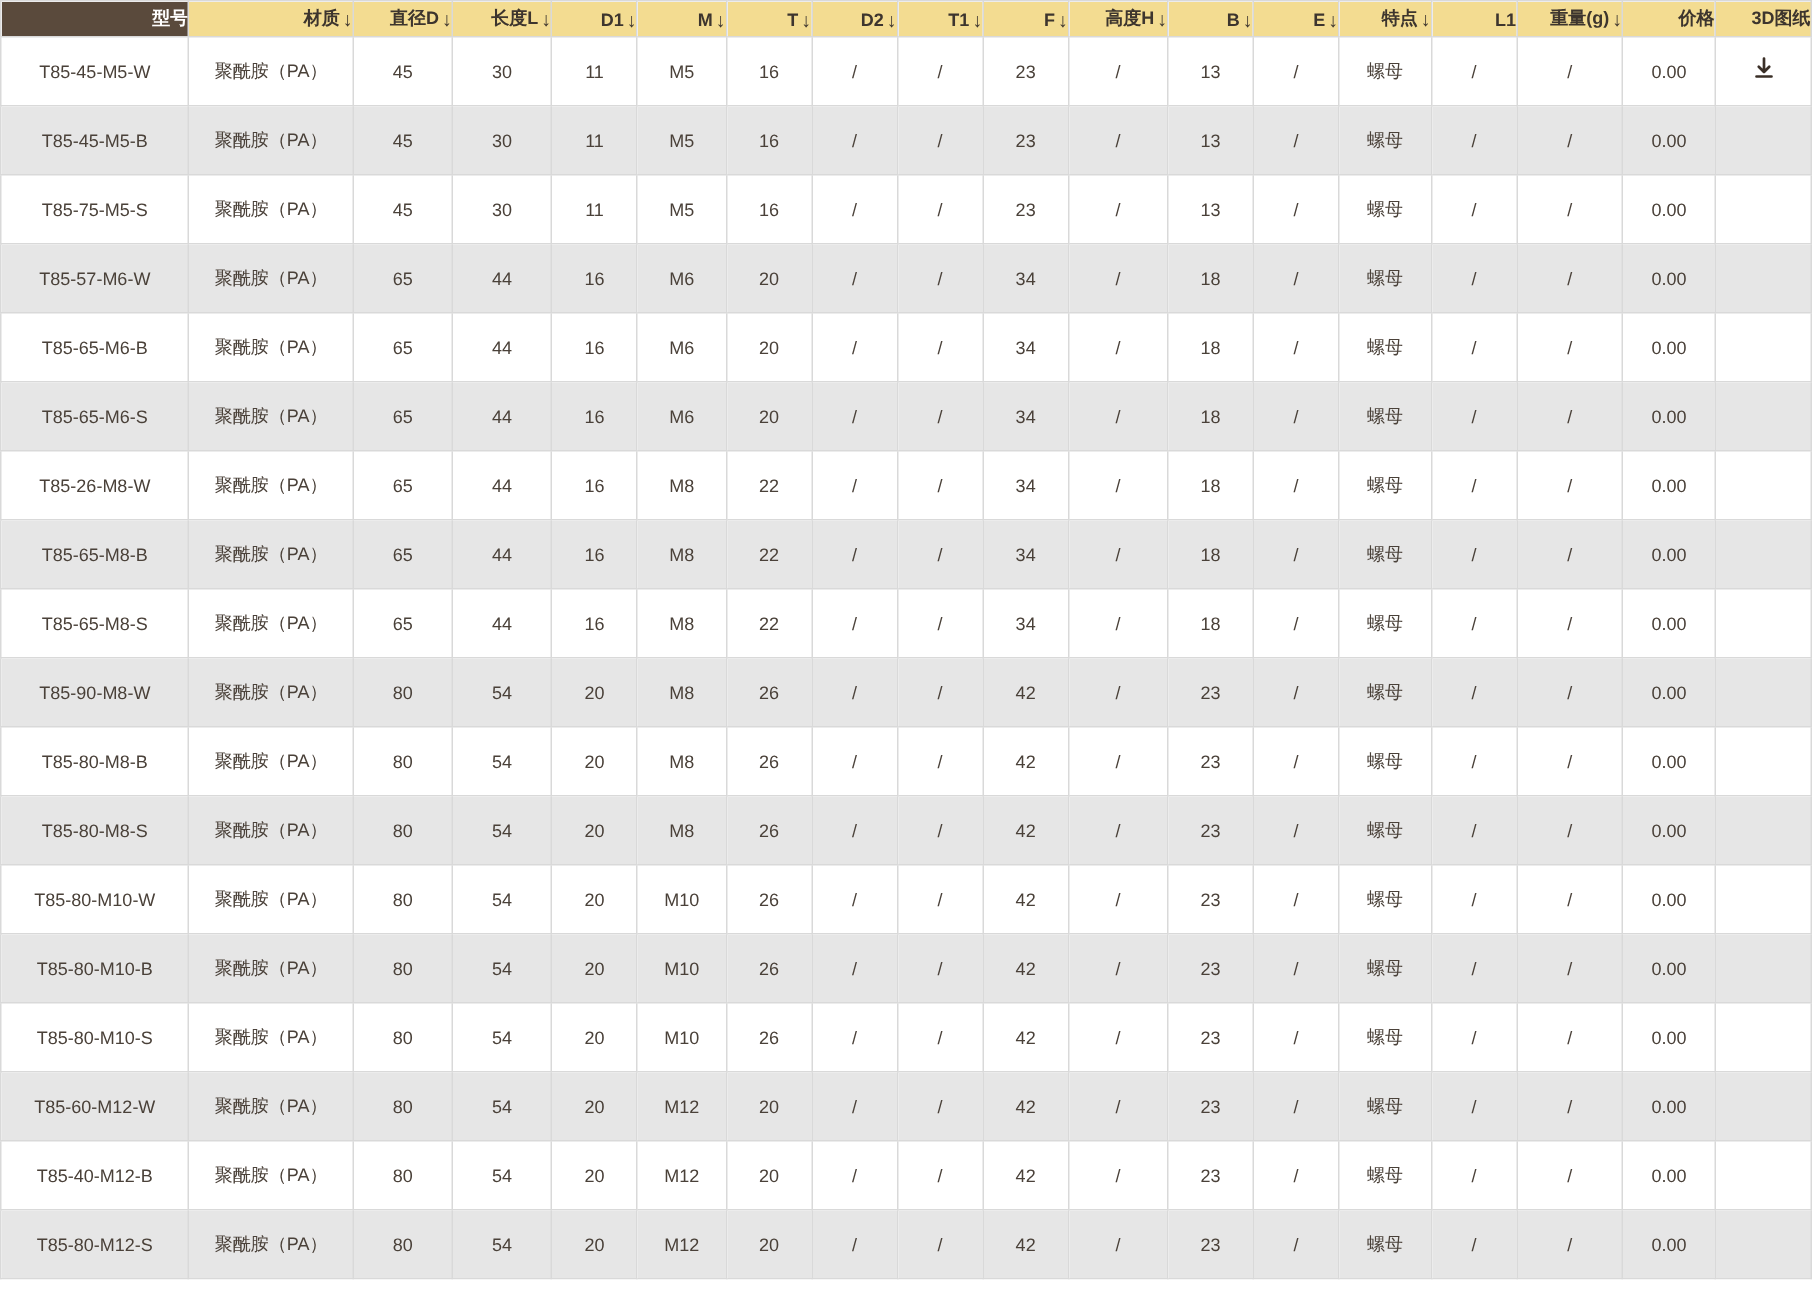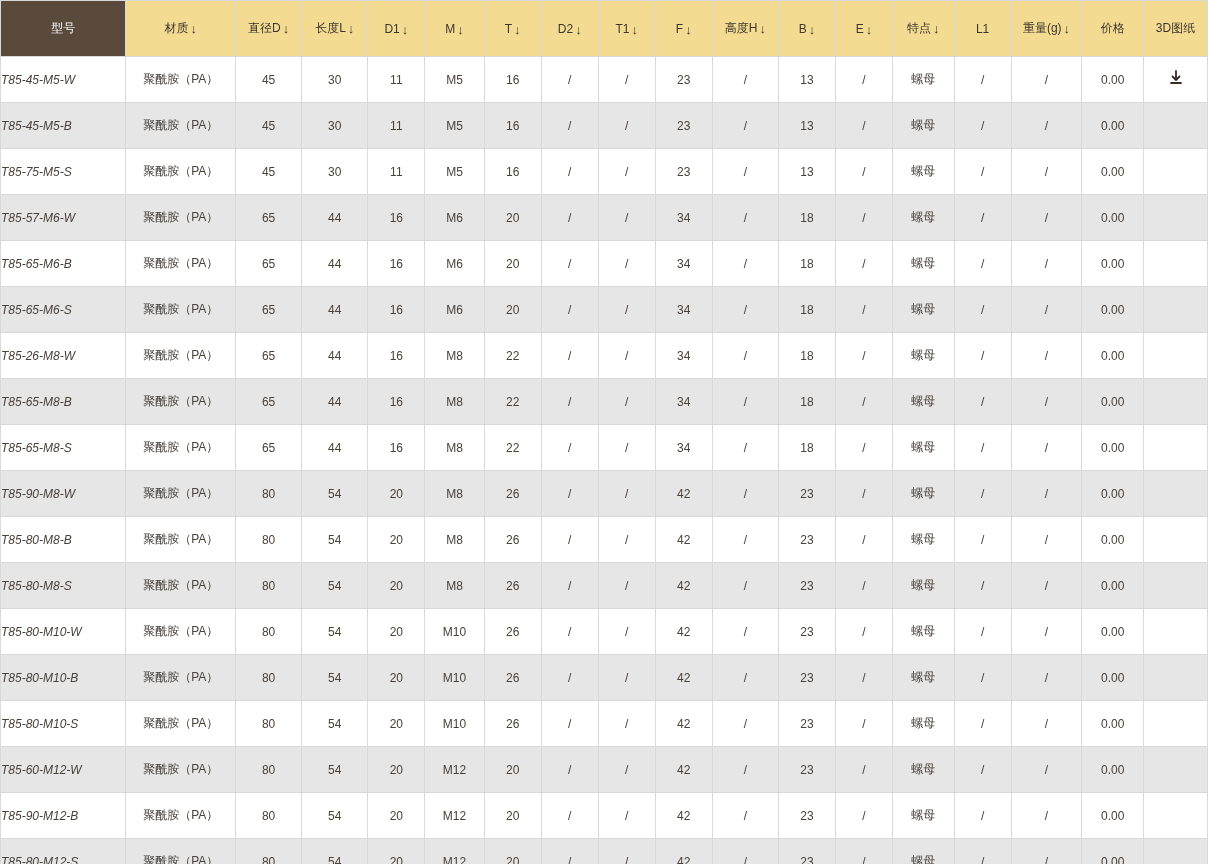--- a/index.html
+++ b/index.html
@@ -22,40 +22,40 @@
     font-size: 12px;
     color: #4a4139;
     padding: 0;
     height: 46px;
     overflow: hidden;
     white-space: nowrap;
   }
   th {
     background: #f3dc91;
     color: #3d352e;
-    font-weight: 400;
-    height: 56px;
+    font-weight: 700;
+    height: 24px;
     cursor: pointer;
     user-select: none;
+    text-align: right;
   }
   th.model {
     background: #5a4a3c;
     color: #fff;
     cursor: default;
   }
   tbody tr:nth-child(even) td {
     background: #e6e6e6;
   }
   tbody tr:nth-child(odd) td {
     background: #fff;
   }
   td.model-cell {
-    text-align: left;
+    text-align: center;
     padding-left: 0;
-    font-style: italic;
   }
   .sort-arrow {
     display: inline-block;
     margin-left: 2px;
     font-size: 13px;
     line-height: 1;
     vertical-align: -1px;
   }
   .dl-icon {
     display: inline-block;
@@ -446,21 +446,21 @@
         <td><span>/</span></td>
         <td><span>23</span></td>
         <td><span>/</span></td>
         <td><span>螺母</span></td>
         <td><span>/</span></td>
         <td><span>/</span></td>
         <td><span>0.00</span></td>
         <td></td>
       </tr>
       <tr>
-        <td class="model-cell"><span>T85-90-M12-B</span></td>
+        <td class="model-cell"><span>T85-40-M12-B</span></td>
         <td><span>聚酰胺（PA）</span></td>
         <td><span>80</span></td>
         <td><span>54</span></td>
         <td><span>20</span></td>
         <td><span>M12</span></td>
         <td><span>20</span></td>
         <td><span>/</span></td>
         <td><span>/</span></td>
         <td><span>42</span></td>
         <td><span>/</span></td>

